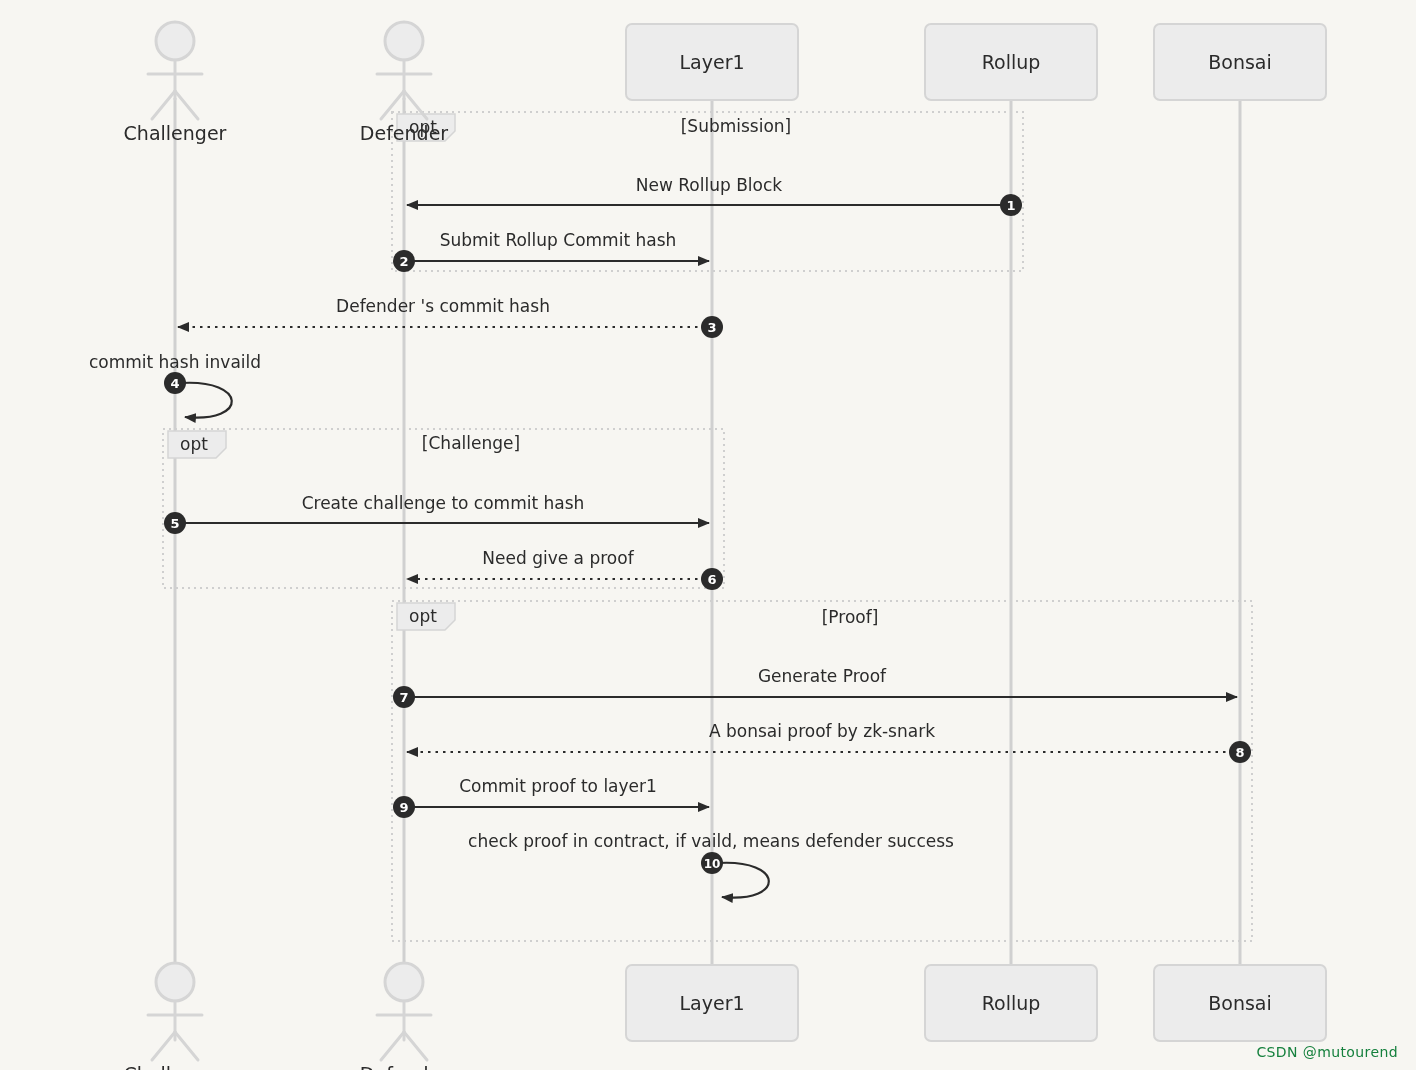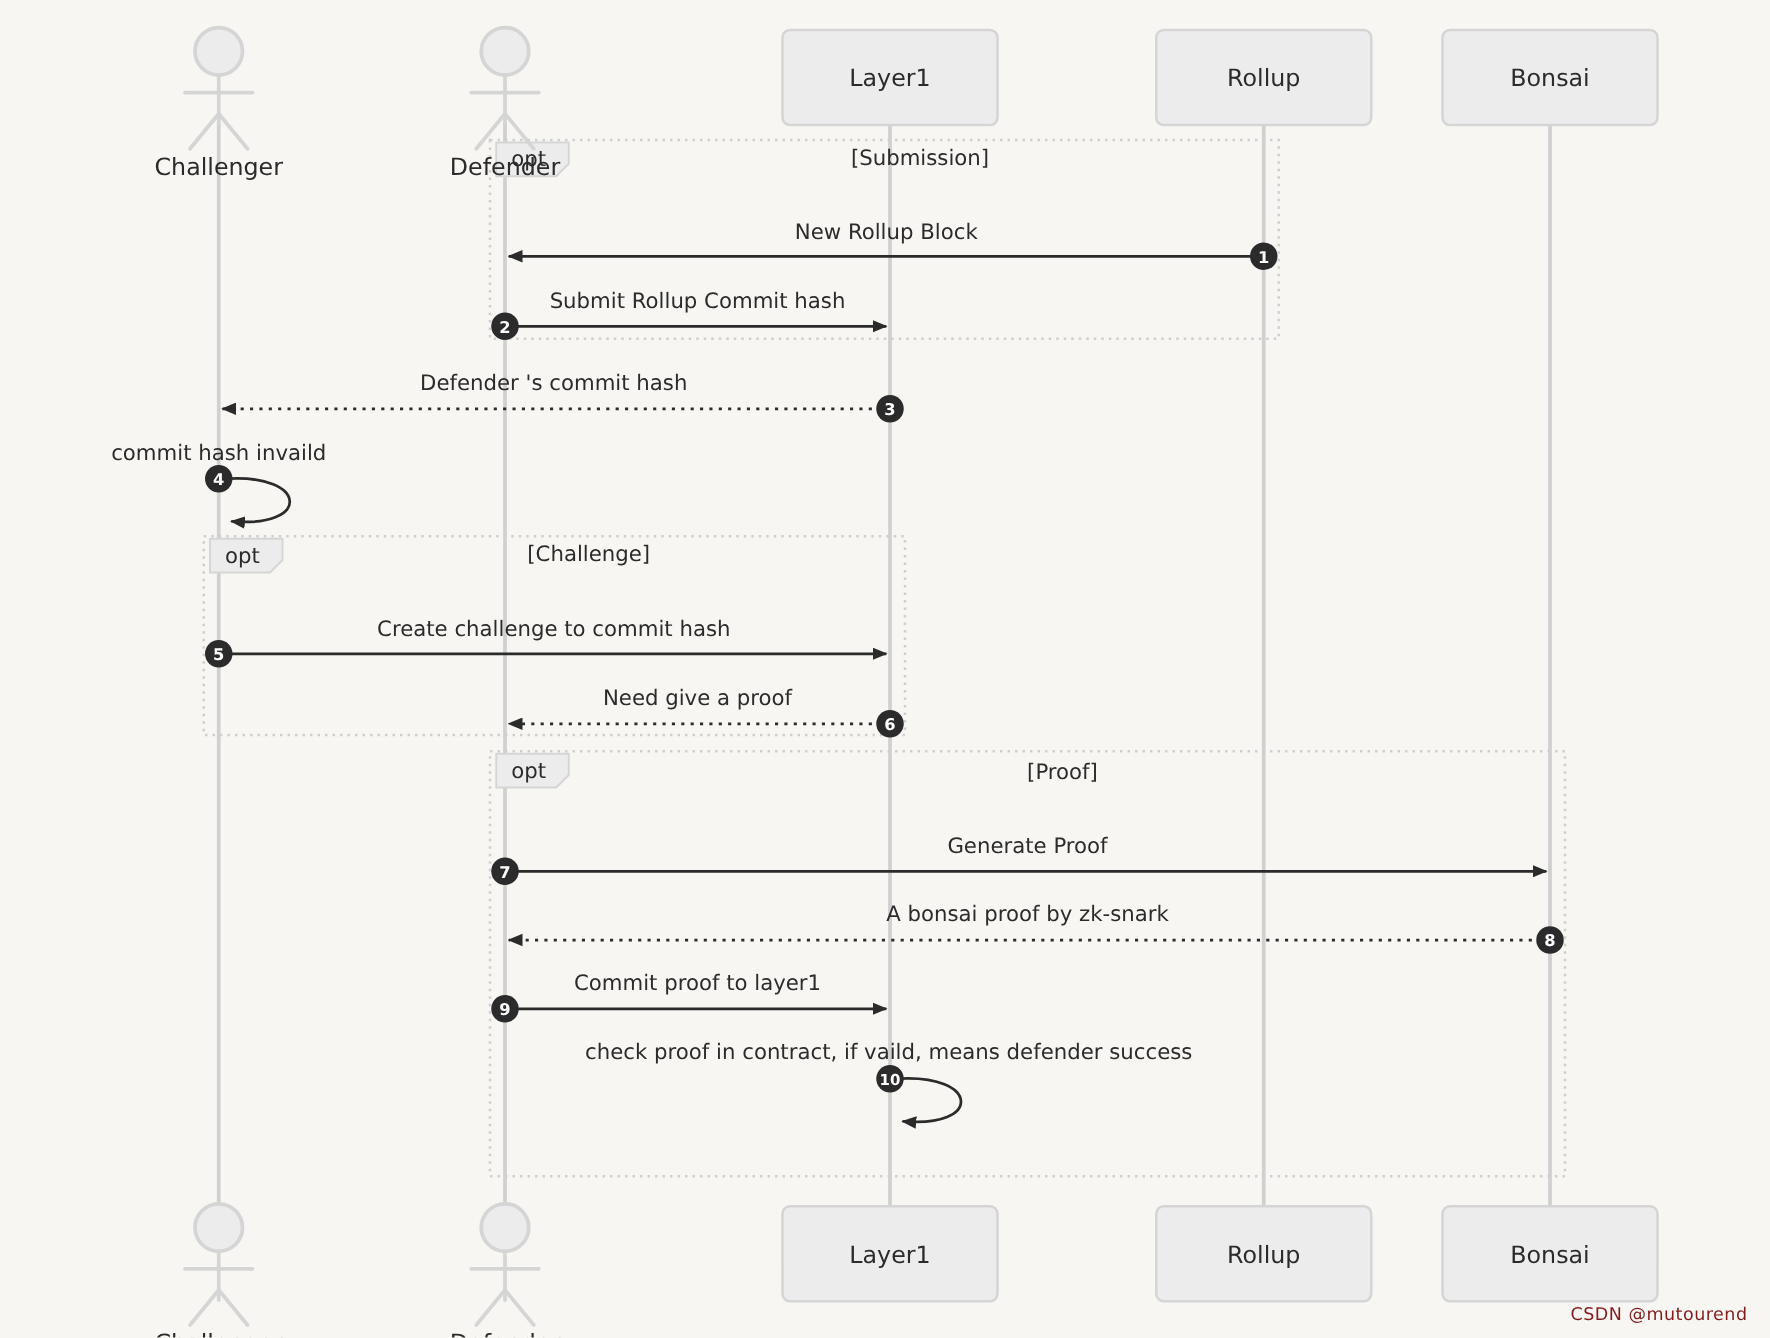--- a/index.html
+++ b/index.html
@@ -19,21 +19,21 @@
     left: 0;
     top: 0;
     width: 1416px;
     height: 1070px;
   }
   .watermark {
     position: absolute;
     right: 18px;
     bottom: 10px;
     font-size: 14px;
-    color: #7f1d1d;
+    color: #15803d;
     letter-spacing: 0.4px;
     font-family: "DejaVu Sans", "Liberation Sans", sans-serif;
     user-select: none;
   }
   svg text { font-family: "DejaVu Sans", "Liberation Sans", sans-serif; }
 </style>
 </head>
 <body>
 
 <div id="diagram"><svg width="1416" height="1070" viewBox="0 0 1416 1070">

